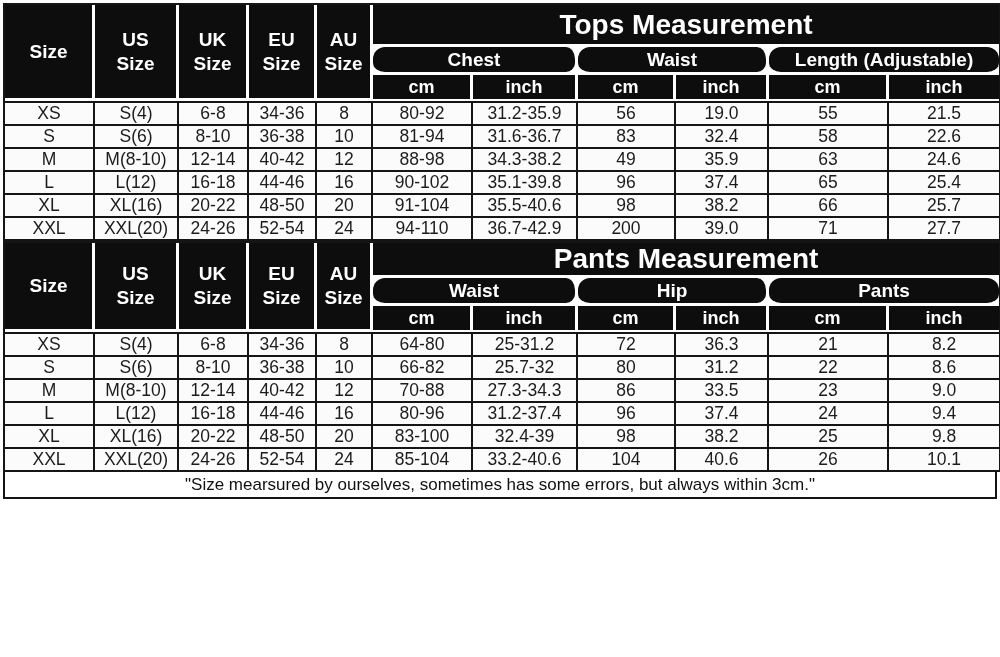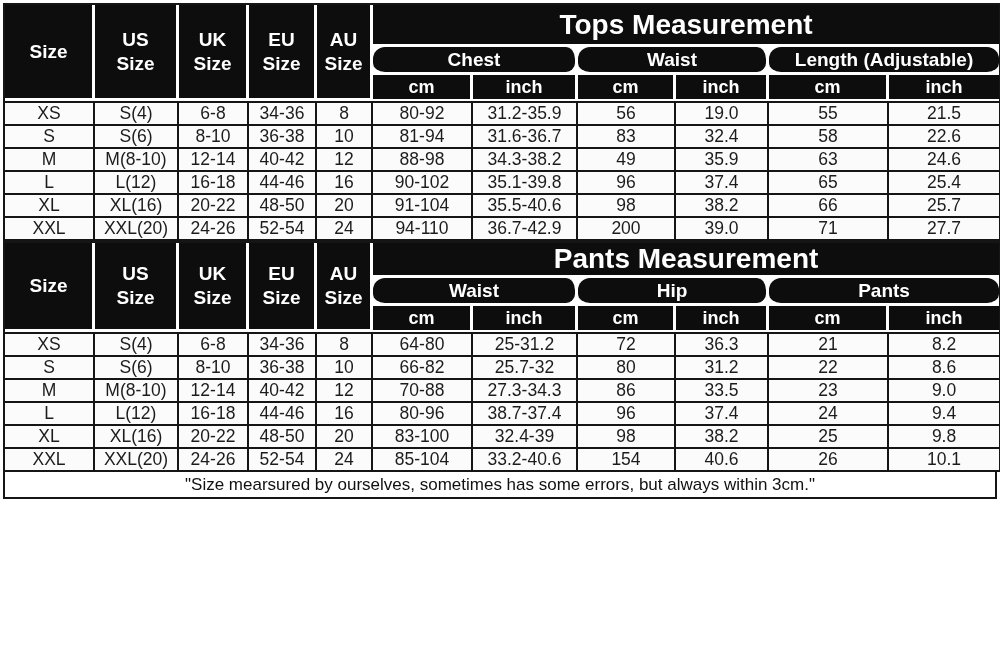--- a/index.html
+++ b/index.html
@@ -281,21 +281,21 @@
         <td>23</td>
         <td>9.0</td>
       </tr>
       <tr>
         <td>L</td>
         <td>L(12)</td>
         <td>16-18</td>
         <td>44-46</td>
         <td>16</td>
         <td>80-96</td>
-        <td>38.7-37.4</td>
+        <td>31.2-37.4</td>
         <td>96</td>
         <td>37.4</td>
         <td>24</td>
         <td>9.4</td>
       </tr>
       <tr>
         <td>XL</td>
         <td>XL(16)</td>
         <td>20-22</td>
         <td>48-50</td>
@@ -308,21 +308,21 @@
         <td>9.8</td>
       </tr>
       <tr>
         <td>XXL</td>
         <td>XXL(20)</td>
         <td>24-26</td>
         <td>52-54</td>
         <td>24</td>
         <td>85-104</td>
         <td>33.2-40.6</td>
-        <td>154</td>
+        <td>104</td>
         <td>40.6</td>
         <td>26</td>
         <td>10.1</td>
       </tr>
     </tbody>
 </table>
 
 <div class="footer-note">"Size mearsured by ourselves, sometimes has some errors, but always within 3cm."</div>
 
 </body></html>

